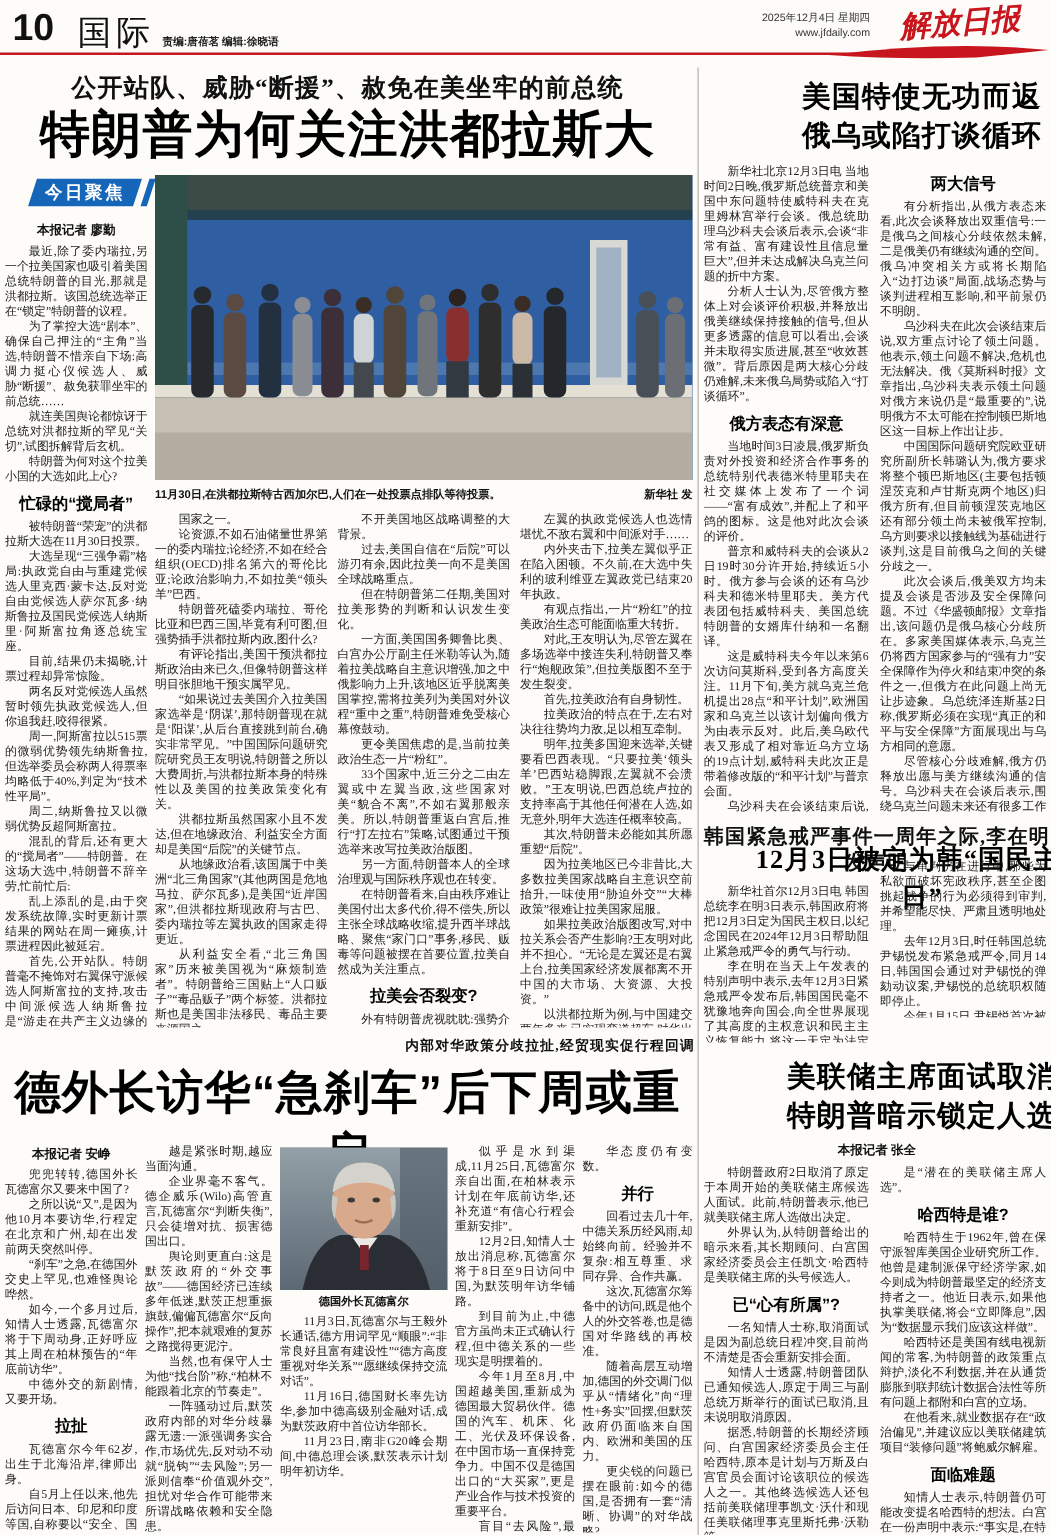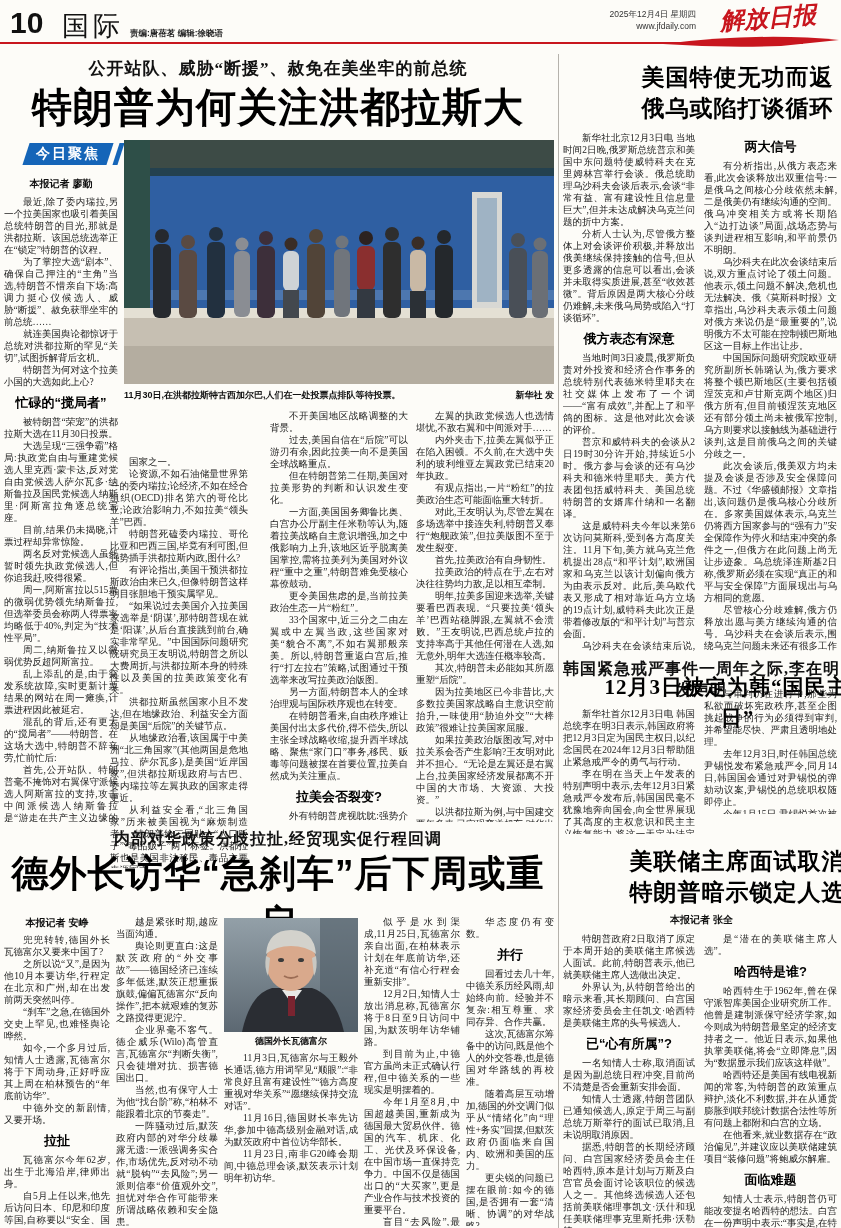--- a/index.html
+++ b/index.html
@@ -51,21 +51,21 @@
     <div>www.jfdaily.com</div>
   </div>
   <div class="masthead">解放日报</div>
   <div class="hdr-rule"></div>
   <svg class="hdr-swoosh" width="180" height="22" viewBox="0 0 180 22">
     <path d="M2 14 Q 100 2 178 10 L 120 16 Q 60 18 2 14 Z" fill="#c8161e"></path>
   </svg>
 
   <div class="vrule"></div>
 
-  <div class="kicker" style="left:0;top:57px;width:556px;font-size:17px;">公开站队、威胁“断援”、赦免在美坐牢的前总统</div>
+  <div class="kicker" style="left:0;top:57px;width:556px;font-size:20px;">公开站队、威胁“断援”、赦免在美坐牢的前总统</div>
   <div class="headline" style="left:0;top:80px;width:556px;">特朗普为何关注洪都拉斯大选?</div>
 
   <div class="badge">
       <span>今日聚焦</span>
     </div>
   <div class="badge-tail"></div>
   <div class="byline" style="left:0;top:177px;width:122px;">本报记者 廖勤</div>
 
   <div class="lead-photo">
     <svg width="430" height="244" viewBox="0 0 430 244">
@@ -153,25 +153,25 @@
       <p>为了掌控大选“剧本”、确保自己押注的“主角”当选,特朗普不惜亲自下场:高调力挺心仪候选人、威胁“断援”、赦免获罪坐牢的前总统……</p>
       <p>就连美国舆论都惊讶于总统对洪都拉斯的罕见“关切”,试图拆解背后玄机。</p>
       <p>特朗普为何对这个拉美小国的大选如此上心?</p>
       <h3 class="sub">忙碌的“搅局者”</h3>
       <p>被特朗普“荣宠”的洪都拉斯大选在11月30日投票。</p>
       <p>大选呈现“三强争霸”格局:执政党自由与重建党候选人里克西·蒙卡达,反对党自由党候选人萨尔瓦多·纳斯鲁拉及国民党候选人纳斯里·阿斯富拉角逐总统宝座。</p>
       <p>目前,结果仍未揭晓,计票过程却异常惊险。</p>
       <p>两名反对党候选人虽然暂时领先执政党候选人,但你追我赶,咬得很紧。</p>
       <p>周一,阿斯富拉以515票的微弱优势领先纳斯鲁拉,但选举委员会称两人得票率均略低于40%,判定为“技术性平局”。</p>
       <p>周二,纳斯鲁拉又以微弱优势反超阿斯富拉。</p>
+      <p>混乱的背后,还有更大的“搅局者”——特朗普。在这场大选中,特朗普不辞辛劳,忙前忙后:</p>
       <p>乱上添乱的是,由于突发系统故障,实时更新计票结果的网站在周一瘫痪,计票进程因此被延宕。</p>
-      <p>混乱的背后,还有更大的“搅局者”——特朗普。在这场大选中,特朗普不辞辛劳,忙前忙后:</p>
       <p>首先,公开站队。特朗普毫不掩饰对右翼保守派候选人阿斯富拉的支持,攻击中间派候选人纳斯鲁拉是“游走在共产主义边缘的人”。</p>
     </div>
-  <div class="col" style="left:110px;top:410px;width:138px;height:412px;margin-top:46px;">
+  <div class="col" style="left:124px;top:410px;width:138px;height:412px;">
       <p>国家之一。</p>
       <p>论资源,不如石油储量世界第一的委内瑞拉;论经济,不如在经合组织(OECD)排名第六的哥伦比亚;论政治影响力,不如拉美“领头羊”巴西。</p>
       <p>特朗普死磕委内瑞拉、哥伦比亚和巴西三国,毕竟有利可图,但强势插手洪都拉斯内政,图什么?</p>
       <p>有评论指出,美国干预洪都拉斯政治由来已久,但像特朗普这样明目张胆地干预实属罕见。</p>
       <p>“如果说过去美国介入拉美国家选举是‘阴谋’,那特朗普现在就是‘阳谋’,从后台直接跳到前台,确实非常罕见。”中国国际问题研究院研究员王友明说,特朗普之所以大费周折,与洪都拉斯本身的特殊性以及美国的拉美政策变化有关。</p>
       <p>洪都拉斯虽然国家小且不发达,但在地缘政治、利益安全方面却是美国“后院”的关键节点。</p>
       <p>从地缘政治看,该国属于中美洲“北三角国家”(其他两国是危地马拉、萨尔瓦多),是美国“近岸国家”,但洪都拉斯现政府与古巴、委内瑞拉等左翼执政的国家走得更近。</p>
       <p>从利益安全看,“北三角国家”历来被美国视为“麻烦制造者”。特朗普给三国贴上“人口贩子”“毒品贩子”两个标签。洪都拉斯也是美国非法移民、毒品主要来源国之一。</p>
     </div>
   <div class="col" style="left:270px;top:410px;width:138px;height:412px;">
@@ -250,21 +250,21 @@
   <div class="col" style="left:704px;top:933px;width:133px;height:295px;">
       <p>是“潜在的美联储主席人选”。</p>
       <h3 class="sub">哈西特是谁?</h3>
       <p>哈西特生于1962年,曾在保守派智库美国企业研究所工作。他曾是建制派保守经济学家,如今则成为特朗普最坚定的经济支持者之一。他近日表示,如果他执掌美联储,将会“立即降息”,因为“数据显示我们应该这样做”。</p>
       <p>哈西特还是美国有线电视新闻的常客,为特朗普的政策重点辩护,淡化不利数据,并在从通货膨胀到联邦统计数据合法性等所有问题上都附和白宫的立场。</p>
       <p>在他看来,就业数据存在“政治偏见”,并建议应以美联储建筑项目“装修问题”将鲍威尔解雇。</p>
       <h3 class="sub">面临难题</h3>
       <p>知情人士表示,特朗普仍可能改变提名哈西特的想法。白宫在一份声明中表示:“事实是,在特朗普亲自宣布之前,没有人知道他的下一位美联储主席人选是谁,在此之前的所有说法都纯属猜测。”</p>
     </div>
 
-  <div class="kicker" style="left:0;top:829px;width:556px;font-size:16px;">内部对华政策分歧拉扯,经贸现实促行程回调</div>
+  <div class="kicker" style="left:0;top:829px;width:556px;font-size:11px;text-align:right;">内部对华政策分歧拉扯,经贸现实促行程回调</div>
   <div class="headline" style="left:0;top:849px;width:556px;font-size:37px;">德外长访华“急刹车”后下周或重启</div>
   <div class="byline" style="left:4px;top:916px;width:106px;">本报记者 安峥</div>
 
   <div class="g-photo">
     <svg width="134" height="114" viewBox="0 0 134 114">
       <defs>
         <linearGradient id="gbg" x1="0" y1="0" x2="0" y2="1">
           <stop offset="0" stop-color="#93a0a8"></stop>
             <stop offset="1" stop-color="#5c6872"></stop>
         </linearGradient>
@@ -290,22 +290,22 @@
       <p>之所以说“又”,是因为他10月本要访华,行程定在北京和广州,却在出发前两天突然叫停。</p>
       <p>“刹车”之急,在德国外交史上罕见,也难怪舆论哗然。</p>
       <p>如今,一个多月过后,知情人士透露,瓦德富尔将于下周动身,正好呼应其上周在柏林预告的“年底前访华”。</p>
       <p>中德外交的新剧情,又要开场。</p>
       <h3 class="sub">拉扯</h3>
       <p>瓦德富尔今年62岁,出生于北海沿岸,律师出身。</p>
       <p>自5月上任以来,他先后访问日本、印尼和印度等国,自称要以“安全、国家利益和经济”为外交主轴。</p>
     </div>
   <div class="col" style="left:116px;top:916px;width:102px;height:310px;">
       <p>越是紧张时期,越应当面沟通。</p>
+      <p>企业界毫不客气。德企威乐(Wilo)高管直言,瓦德富尔“判断失衡”,只会徒增对抗、损害德国出口。</p>
       <p>舆论则更直白:这是默茨政府的“外交事故”——德国经济已连续多年低迷,默茨正想重振旗鼓,偏偏瓦德富尔“反向操作”,把本就艰难的复苏之路搅得更泥泞。</p>
-      <p>企业界毫不客气。德企威乐(Wilo)高管直言,瓦德富尔“判断失衡”,只会徒增对抗、损害德国出口。</p>
       <p>当然,也有保守人士为他“找台阶”称,“柏林不能跟着北京的节奏走”。</p>
       <p>一阵骚动过后,默茨政府内部的对华分歧暴露无遗:一派强调务实合作,市场优先,反对动不动就“脱钩”“去风险”;另一派则信奉“价值观外交”,担忧对华合作可能带来所谓战略依赖和安全隐患。</p>
     </div>
   <div class="col" style="left:224px;top:1052px;width:134px;height:174px;">
       <p>11月3日,瓦德富尔与王毅外长通话,德方用词罕见“顺眼”:“非常良好且富有建设性”“德方高度重视对华关系”“愿继续保持交流对话”。</p>
       <p>11月16日,德国财长率先访华,参加中德高级别金融对话,成为默茨政府中首位访华部长。</p>
       <p>11月23日,南非G20峰会期间,中德总理会谈,默茨表示计划明年初访华。</p>
     </div>
   <div class="col" style="left:364px;top:916px;width:96px;height:310px;">
       <p>似乎是水到渠成,11月25日,瓦德富尔亲自出面,在柏林表示计划在年底前访华,还补充道“有信心行程会重新安排”。</p>

